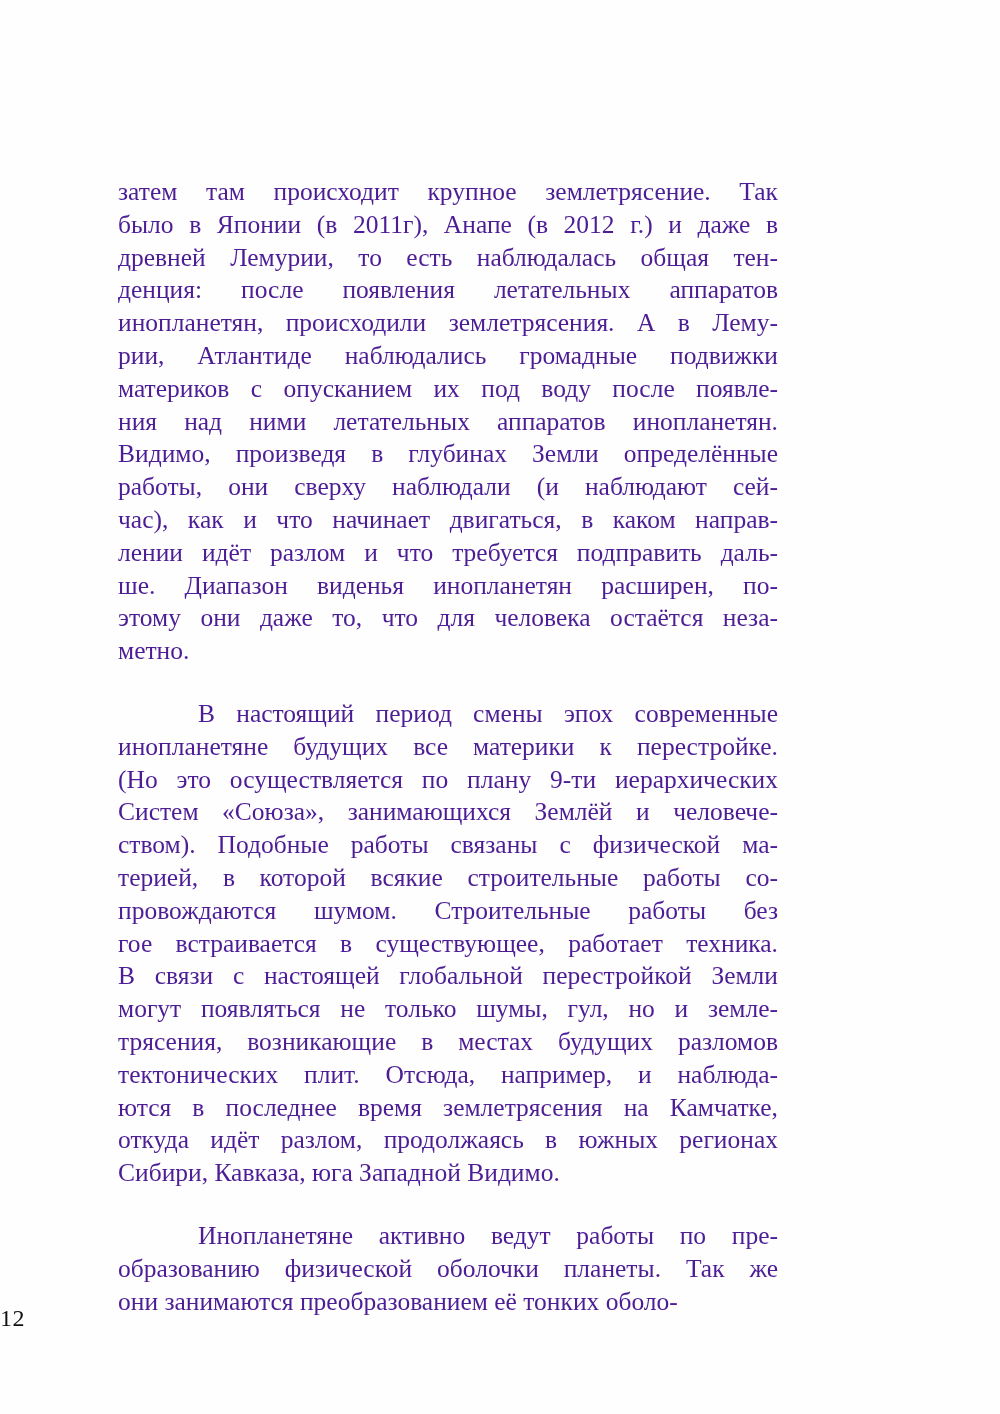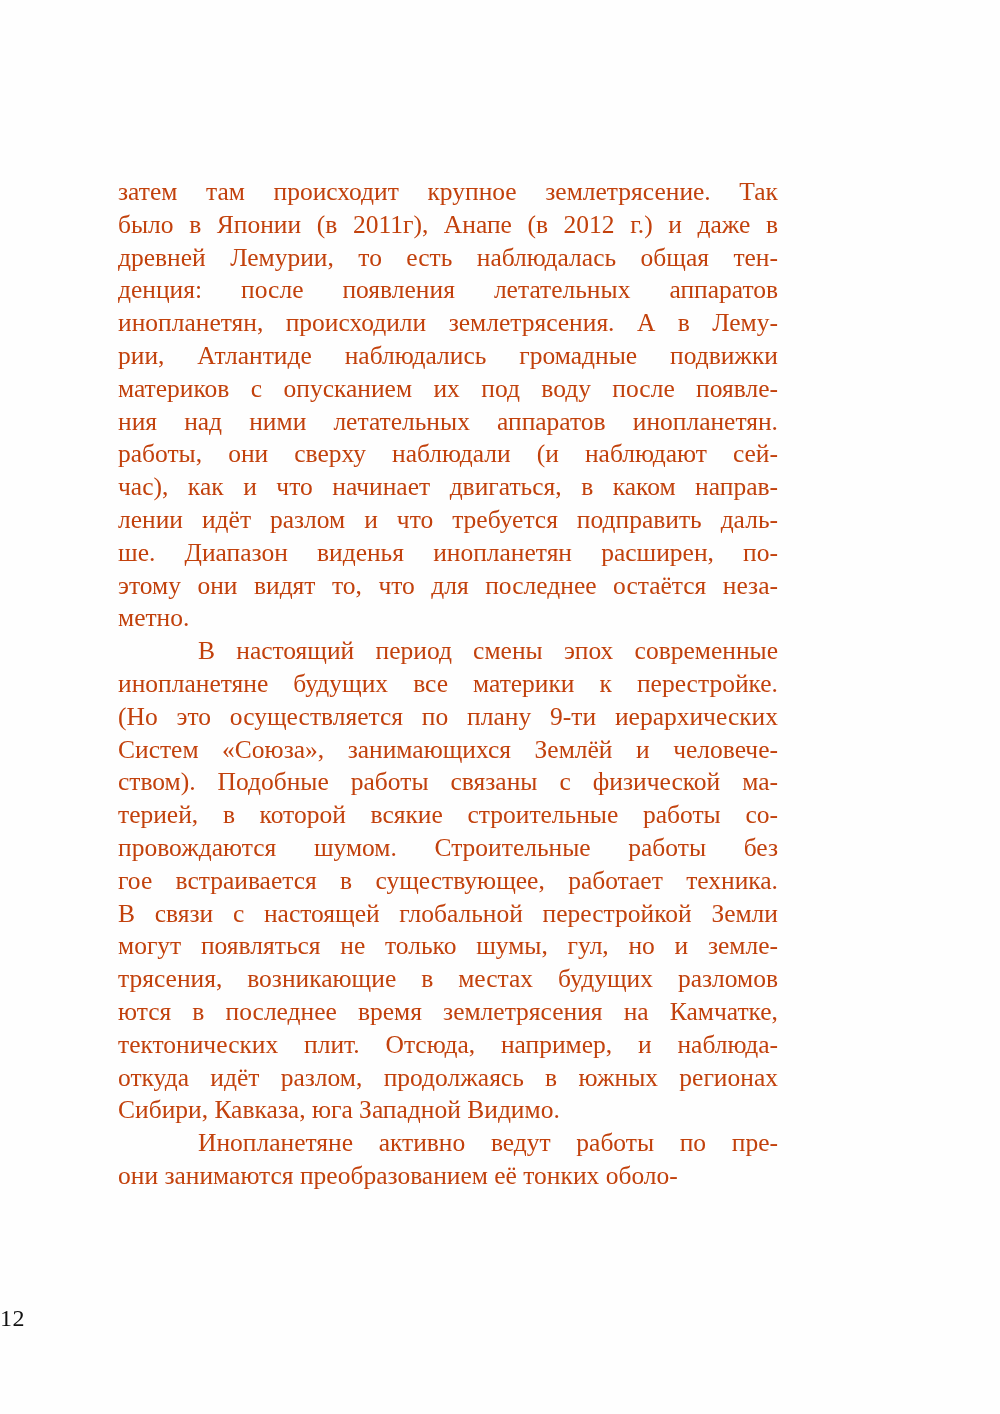--- a/index.html
+++ b/index.html
@@ -28,21 +28,21 @@
 
   
   .textblock {
     position: absolute;
     left: 118px;
     top: 176px;
     width: 660px;
     font-size: 25.5px;
     line-height: 32.8px;
     text-align: justify;
-    color: #c2410c;
+    color: #4c1d95;
     -webkit-font-smoothing: antialiased;
   }
 
   .para {
     margin: 0;
     padding: 0;
     text-align: justify;
   }
 
   
@@ -50,20 +50,21 @@
     display: block;
     text-align: justify;
     text-align-last: justify;
     white-space: pre-wrap;
   }
   .line.last {
     text-align-last: left;
   }
   .line.indent {
     text-indent: 80px;
+    margin-top: 30px;
   }
 
   .folio {
     position: absolute;
     left: 0;
     top: 1303px;
     width: 1000px;
     text-align: left;
     font-size: 24px;
     line-height: 30px;
@@ -79,46 +80,48 @@
   <div class="textblock" id="textblock">
       <p class="para">
         <span class="line">затем там происходит крупное землетрясение. Так</span>
         <span class="line">было в Японии (в 2011г), Анапе (в 2012 г.) и даже в</span>
         <span class="line">древней Лемурии, то есть наблюдалась общая тен-</span>
         <span class="line">денция: после появления летательных аппаратов</span>
         <span class="line">инопланетян, происходили землетрясения. А в Лему-</span>
         <span class="line">рии, Атлантиде наблюдались громадные подвижки</span>
         <span class="line">материков с опусканием их под воду после появле-</span>
         <span class="line">ния над ними летательных аппаратов инопланетян.</span>
+        <span class="line">Видимо, произведя в глубинах Земли определённые</span>
         <span class="line">работы, они сверху наблюдали (и наблюдают сей-</span>
         <span class="line">час), как и что начинает двигаться, в каком направ-</span>
         <span class="line">лении идёт разлом и что требуется подправить даль-</span>
         <span class="line">ше. Диапазон виденья инопланетян расширен, по-</span>
-        <span class="line">этому они видят то, что для последнее остаётся неза-</span>
+        <span class="line">этому они даже то, что для человека остаётся неза-</span>
         <span class="line last">метно.</span>
       </p>
       <p class="para">
         <span class="line indent">В настоящий период смены эпох современные</span>
         <span class="line">инопланетяне будущих все материки к перестройке.</span>
         <span class="line">(Но это осуществляется по плану 9-ти иерархических</span>
         <span class="line">Систем «Союза», занимающихся Землёй и человече-</span>
         <span class="line">ством). Подобные работы связаны с физической ма-</span>
         <span class="line">терией, в которой всякие строительные работы со-</span>
         <span class="line">провождаются шумом. Строительные работы без</span>
         <span class="line">гое встраивается в существующее, работает техника.</span>
         <span class="line">В связи с настоящей глобальной перестройкой Земли</span>
         <span class="line">могут появляться не только шумы, гул, но и земле-</span>
         <span class="line">трясения, возникающие в местах будущих разломов</span>
+        <span class="line">тектонических плит. Отсюда, например, и наблюда-</span>
         <span class="line">ются в последнее время землетрясения на Камчатке,</span>
-        <span class="line">тектонических плит. Отсюда, например, и наблюда-</span>
         <span class="line">откуда идёт разлом, продолжаясь в южных регионах</span>
         <span class="line last">Сибири, Кавказа, юга Западной Видимо.</span>
       </p>
       <p class="para">
         <span class="line indent">Инопланетяне активно ведут работы по пре-</span>
+        <span class="line">образованию физической оболочки планеты. Так же</span>
         <span class="line last">они занимаются преобразованием её тонких оболо-</span>
       </p>
     </div>
 
   <div class="folio">
     <span>12</span>
   </div>
 
 </div>
 

